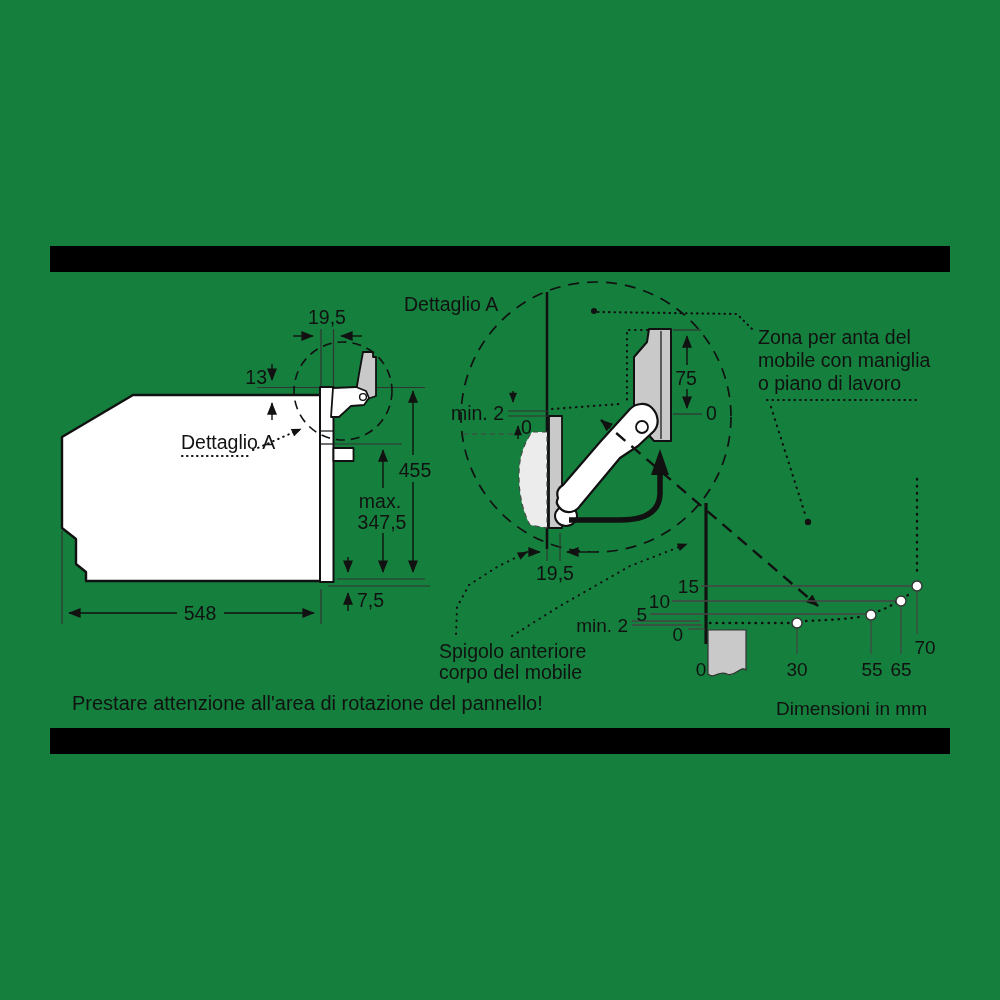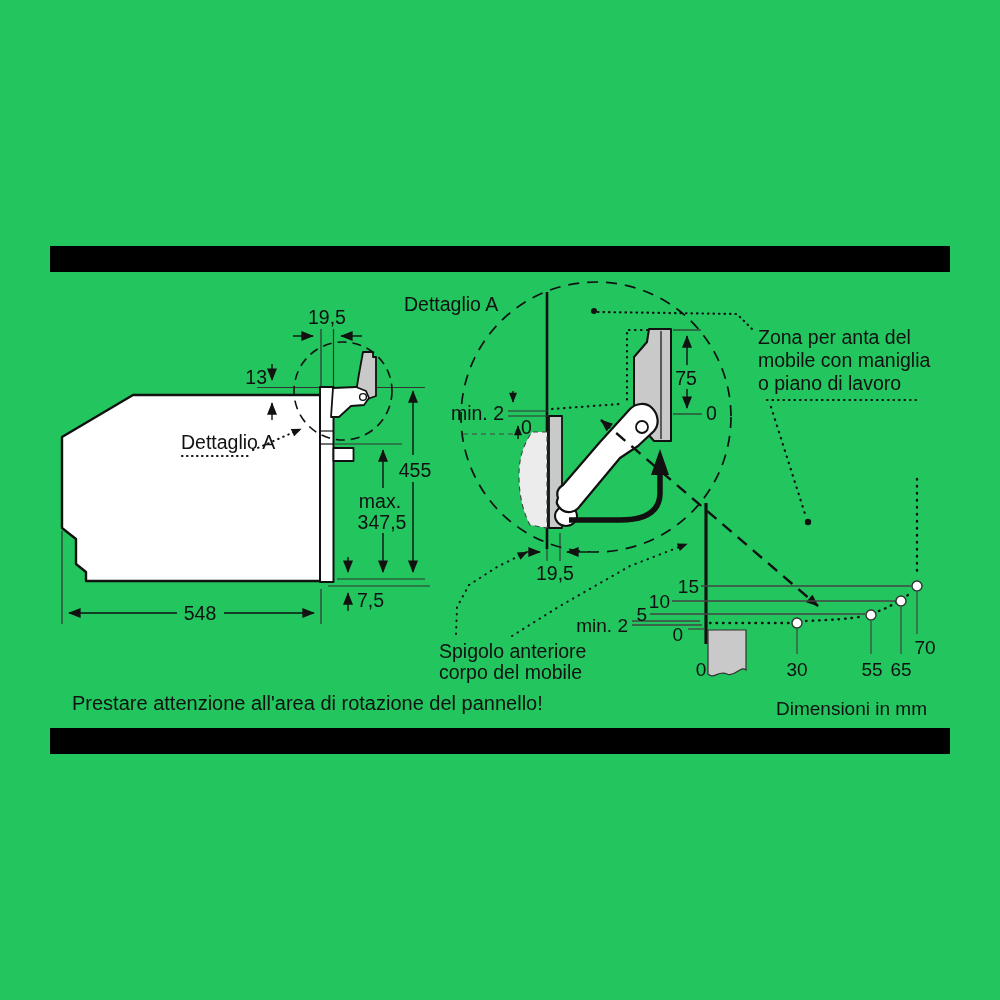--- a/index.html
+++ b/index.html
@@ -1,16 +1,16 @@
 <!DOCTYPE html>
 <html><head>
 <meta charset="utf-8">
 <style>
   html,body{margin:0;padding:0;background:#fff;}
-  .page{position:relative;width:1000px;height:1000px;background:#22c55e;
+  .page{position:relative;width:1000px;height:1000px;background:#15803d;
         font-family:"Liberation Sans", sans-serif;}
   svg{position:absolute;top:0;left:0;}
   svg text{font-family:"Liberation Sans", sans-serif;fill:#111;}
   .lbl{font-size:19.5px;}
   .lbl-sm{font-size:19px;}
 </style>
 </head>
 <body>
 
 <div class="page">

